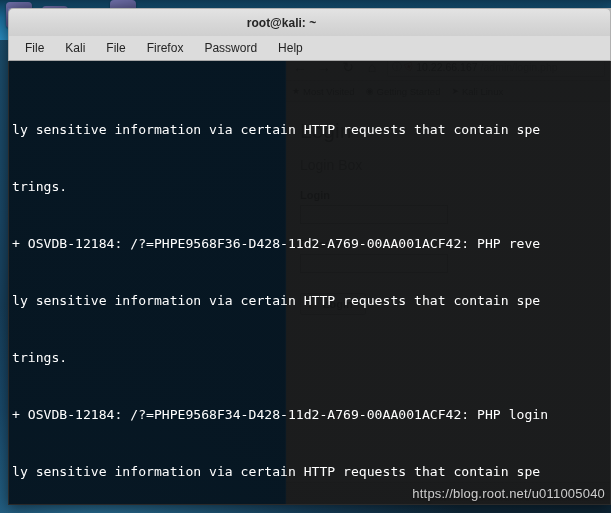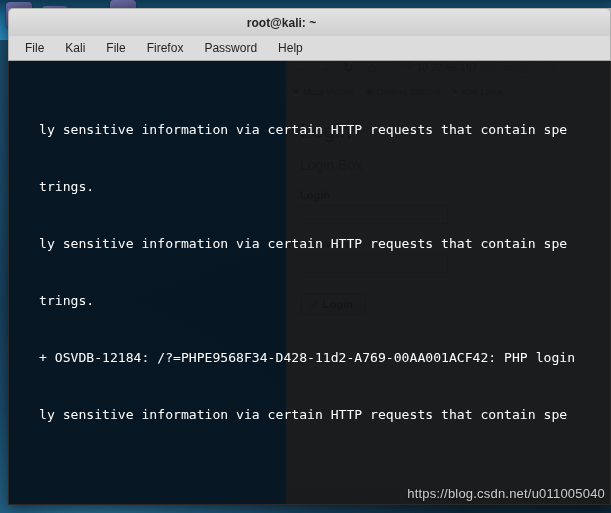--- a/index.html
+++ b/index.html
@@ -287,21 +287,21 @@
     inset: 0;
     padding: 2px 0 0 3px;
     font-family: "DejaVu Sans Mono", "Liberation Mono", monospace;
     font-size: 13.1px;
     line-height: 19px;
     color: #ffffff;
     white-space: pre;
     overflow: hidden;
     letter-spacing: 0px;
   }
-  .tline { height: 19px; white-space: pre; margin-left: 27px; }
+  .tline { height: 19px; white-space: pre; }
 
   
   #watermark {
     position: absolute;
     right: 6px;
     bottom: 12px;
     font-family: "Liberation Sans", sans-serif;
     font-size: 13px;
     color: rgba(255,255,255,0.78);
     text-shadow: 0 1px 2px rgba(0,0,0,0.6);
@@ -405,20 +405,21 @@
       <span class="menu-item">Help</span>
     </div>
 
     <div class="term-body">
       <div class="term-tint"></div>
 
       <div class="term-screen">
 
         <div class="tline">ly sensitive information via certain HTTP requests that contain spe</div>
         <div class="tline">trings.</div>
+        <div class="tline">+ OSVDB-12184: /?=PHPE9568F36-D428-11d2-A769-00AA001ACF42: PHP reve</div>
         <div class="tline">ly sensitive information via certain HTTP requests that contain spe</div>
         <div class="tline">trings.</div>
         <div class="tline">+ OSVDB-12184: /?=PHPE9568F34-D428-11d2-A769-00AA001ACF42: PHP login</div>
         <div class="tline">ly sensitive information via certain HTTP requests that contain spe</div>
         
         
         
         
         
         
@@ -435,15 +436,15 @@
         
         
         
 
         
 
       </div>
     </div>
   </div>
 
-  <div id="watermark">https://blog.csdn.net/u011005040</div>
+  <div id="watermark">https://blog.root.net/u011005040</div>
 
 </div>
 
 </body></html>

